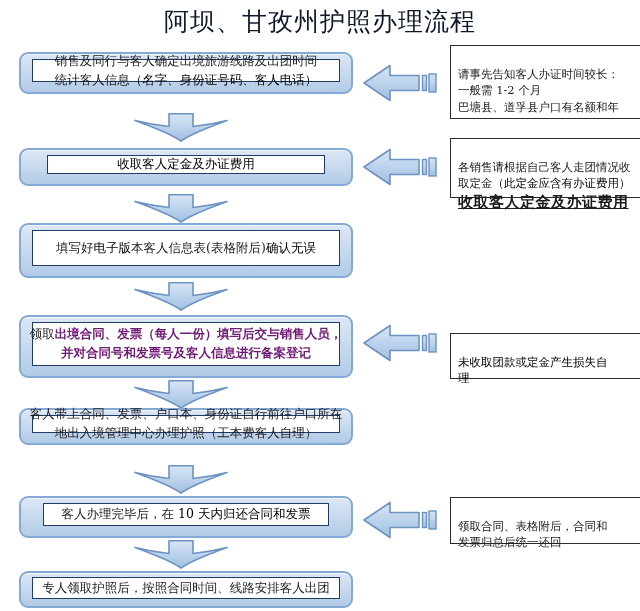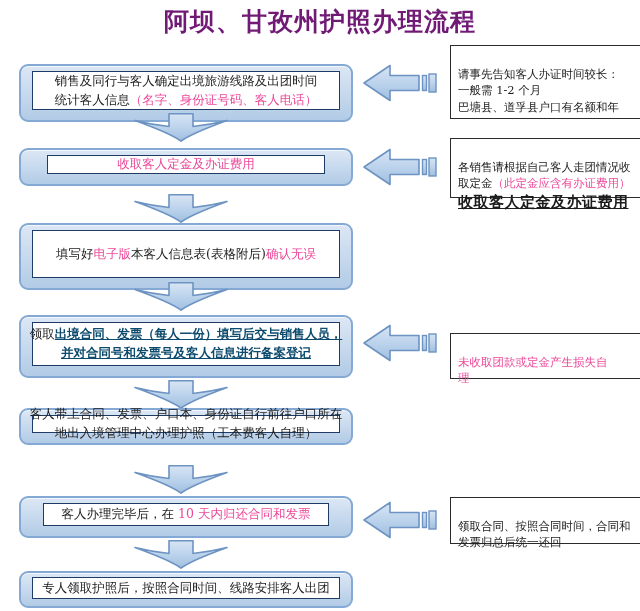--- a/index.html
+++ b/index.html
@@ -1,33 +1,33 @@
 <!DOCTYPE html>
 <html><head>
 <meta charset="utf-8">
 <style>
   html,body{margin:0;padding:0;background:#ffffff;}
   body{width:640px;height:611px;position:relative;overflow:hidden;
        font-family:"DejaVu Serif","Liberation Serif",serif;}
   .canvas{position:absolute;left:0;top:0;width:640px;height:611px;background:#ffffff;}
 
   .title{position:absolute;top:5px;left:0;width:640px;text-align:center;
-         font-size:25px;font-weight:bold;color:#701a75;letter-spacing:1px;}
+         font-size:25px;font-weight:normal;color:#0f172a;letter-spacing:1px;}
 
   
   .obox{position:absolute;left:19px;width:334px;box-sizing:border-box;
         border:2px solid #84a9d4;border-radius:9px;
         background:linear-gradient(180deg,#dce7f5 0%,#c5d8ed 55%,#b2cbe6 100%);
         box-shadow:inset 0 1px 0 rgba(255,255,255,.65);}
   .ibox{position:absolute;left:11px;right:11px;top:5px;bottom:10px;
         background:#ffffff;border:1.5px solid #1f3c64;
         display:flex;flex-direction:column;justify-content:center;align-items:center;}
   .line{white-space:nowrap;font-size:12.5px;line-height:1.5;color:#1c1c1c;text-align:center;}
-  .red{color:#ec4899;}
-  .rbu{color:#0c4a6e;font-weight:bold;text-decoration:underline;}
+  .red{color:#000000;}
+  .rbu{color:#701a75;font-weight:bold;}
 
   
   .note{position:absolute;left:450px;width:200px;box-sizing:border-box;
         background:#ffffff;border:1.5px solid #2b2b2b;padding:20px 7px;color:#1c1c1c;}
   .note .nline{white-space:nowrap;font-size:11.5px;line-height:1.42;text-align:left;}
   .note .big{font-size:15px;font-weight:bold;text-decoration:underline;letter-spacing:.5px;}
 
   svg.darrow{position:absolute;left:133px;width:96px;height:29px;}
   svg.larrow{position:absolute;left:362px;width:76px;height:42px;}
 </style>
@@ -41,21 +41,21 @@
   <svg width="0" height="0" style="position:absolute" aria-hidden="true">
     <defs>
       <linearGradient id="arrowGrad" x1="0" y1="0" x2="0" y2="1">
         <stop offset="0" stop-color="#d8e5f4"></stop>
         <stop offset="0.5" stop-color="#bcd3ec"></stop>
         <stop offset="1" stop-color="#9fbfe0"></stop>
       </linearGradient>
     </defs>
   </svg>
 
-  <div class="obox" style="top:64px;height:58px">
+  <div class="obox" style="top:52px;height:42px">
     <div class="ibox">
       <div class="line">
         <span>销售及同行与客人确定出境旅游线路及出团时间</span>
       </div>
       <div class="line">
         <span>统计客人信息</span><span class="red">（名字、身份证号码、客人电话）</span>
       </div>
     </div>
   </div>
 
@@ -68,21 +68,21 @@
       <div class="line">
         <span class="red">收取客人定金及办证费用</span>
       </div>
     </div>
   </div>
 
   <svg class="darrow" style="top:194px" viewBox="0 0 96 29">
     <path d="M36,0.8 H60 V13.5 C70,12.5 82,10.5 94,7.5 C72,15.5 56,22 48,28.2 C40,22 24,15.5 2,7.5 C14,10.5 26,12.5 36,13.5 Z" fill="url(#arrowGrad)" stroke="#6d93c2" stroke-width="1.6" stroke-linejoin="round"></path>
   </svg>
 
-  <div class="obox" style="top:223px;height:67px">
+  <div class="obox" style="top:223px;height:55px">
     <div class="ibox">
       <div class="line">
         <span>填写好</span><span class="red">电子版</span><span>本客人信息表(表格附后)</span><span class="red">确认无误</span>
       </div>
     </div>
   </div>
 
   <svg class="darrow" style="top:282px" viewBox="0 0 96 29">
     <path d="M36,0.8 H60 V13.5 C70,12.5 82,10.5 94,7.5 C72,15.5 56,22 48,28.2 C40,22 24,15.5 2,7.5 C14,10.5 26,12.5 36,13.5 Z" fill="url(#arrowGrad)" stroke="#6d93c2" stroke-width="1.6" stroke-linejoin="round"></path>
   </svg>
@@ -186,20 +186,20 @@
     <div class="nline">
       <span class="red">未收取团款或定金产生损失自</span>
     </div>
     <div class="nline">
       <span class="red">理</span>
     </div>
   </div>
 
   <div class="note" style="top:497px;height:47px">
     <div class="nline">
-      <span>领取合同、按照合同时间，合同和</span>
+      <span>领取合同、表格附后，合同和</span>
     </div>
     <div class="nline">
       <span>发票归总后统一还回</span>
     </div>
   </div>
 
 </div>
 
 </body></html>

